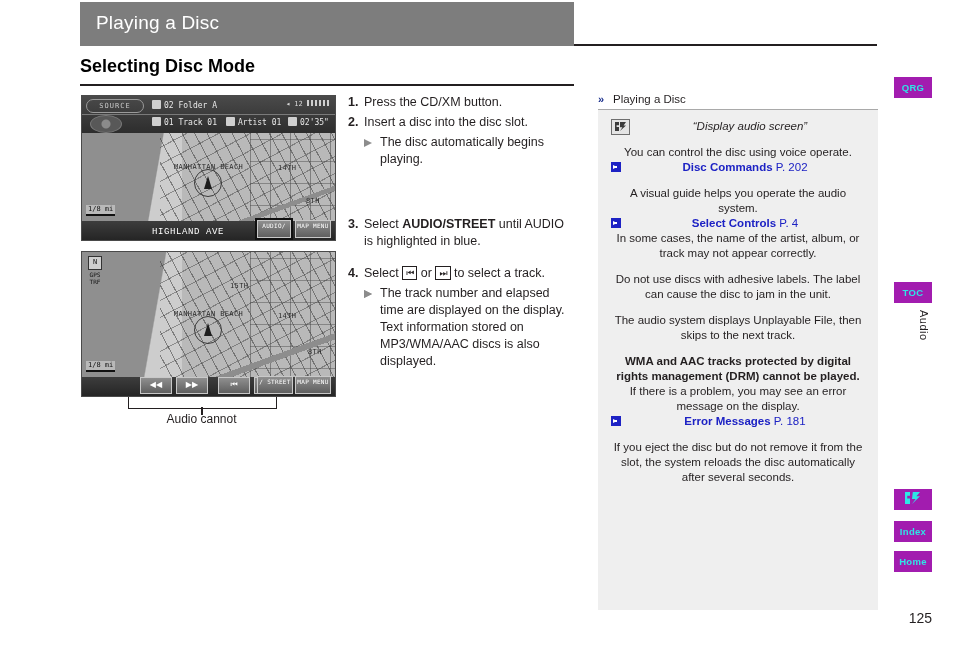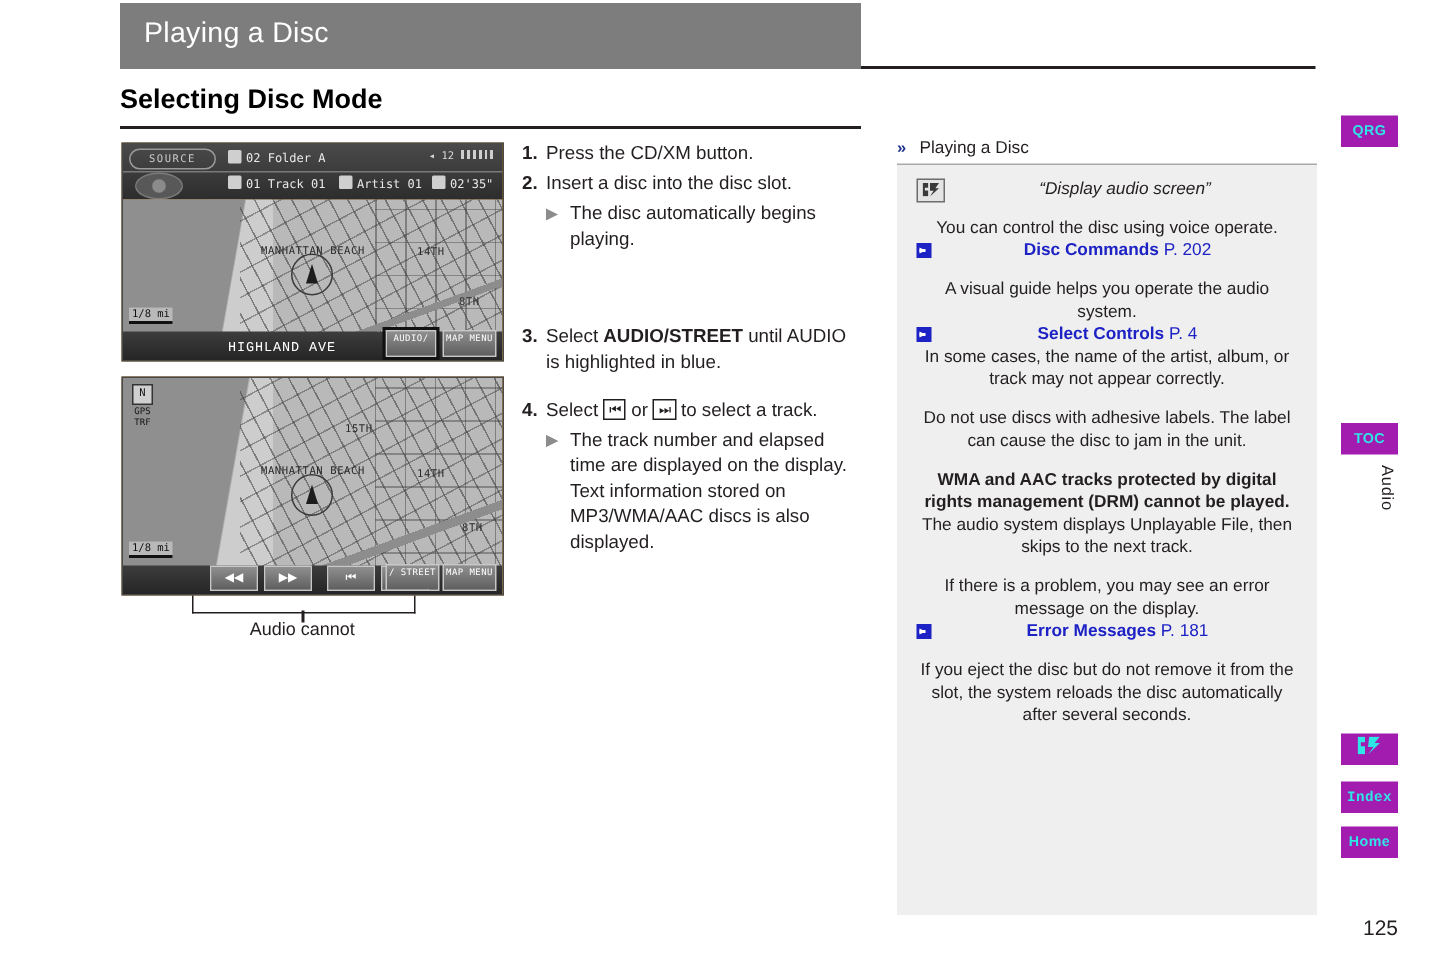--- a/index.html
+++ b/index.html
@@ -236,21 +236,21 @@
   
   .tab{
     position:absolute;right:22px;
     width:38px;height:21px;background:#a21caf;
     color:#2ee6e6;font-size:9.5px;font-weight:bold;
     text-align:center;line-height:21px;letter-spacing:.3px;
   }
   #tab-qrg{top:77px;}
   #tab-toc{top:282px;}
   #tab-voice{top:489px;}
-  #tab-index{top:521px;font-family:Liberation Mono, monospace;}
+  #tab-index{top:521px;}
   #tab-home{top:551px;}
   #tab-voice .vicon{
     display:inline-block;width:20px;height:13px;position:relative;top:2px;
   }
   #tab-voice .vicon:before{
     content:"";position:absolute;left:2px;top:0;width:5px;height:12px;
     background:#2ee6e6;
     clip-path:polygon(0 0,100% 0,100% 32%,45% 32%,45% 54%,100% 54%,100% 100%,0 100%);
   }
   #tab-voice .vicon:after{
@@ -374,22 +374,22 @@
       <span class="vc-icon"></span>
       <span class="vc-text">“Display audio screen”</span>
     </div>
     <div id="panel-blocks">
         <p class="p" style="margin-bottom: 0px;">You can control the disc using voice operate.</p>
         <div class="lnk" style="margin-bottom: 11px;"><span class="arr"></span><span>Disc Commands </span><span class="pg">P. 202</span></div>
         <p class="p" style="margin-bottom: 0px;">A visual guide helps you operate the audio system.</p>
         <div class="lnk"><span class="arr"></span><span>Select Controls </span><span class="pg">P. 4</span></div>
         <p class="p">In some cases, the name of the artist, album, or track may not appear correctly.</p>
         <p class="p">Do not use discs with adhesive labels. The label can cause the disc to jam in the unit.</p>
+        <p class="p">The audio system displays Unplayable File, then skips to the next track.</p>
         <p class="p bold-note tight">WMA and AAC tracks protected by digital rights management (DRM) cannot be played.</p>
-        <p class="p">The audio system displays Unplayable File, then skips to the next track.</p>
         <p class="p" style="margin-bottom: 0px;">If there is a problem, you may see an error message on the display.</p>
         <div class="lnk" style="margin-bottom: 11px;"><span class="arr"></span><span>Error Messages </span><span class="pg">P. 181</span></div>
         <p class="p">If you eject the disc but do not remove it from the slot, the system reloads the disc automatically after several seconds.</p>
       </div>
   </div>
 </div>
 
 <div class="tab" id="tab-qrg">QRG</div>
 <div class="tab" id="tab-toc">TOC</div>
 <div id="tab-audio">Audio</div>

